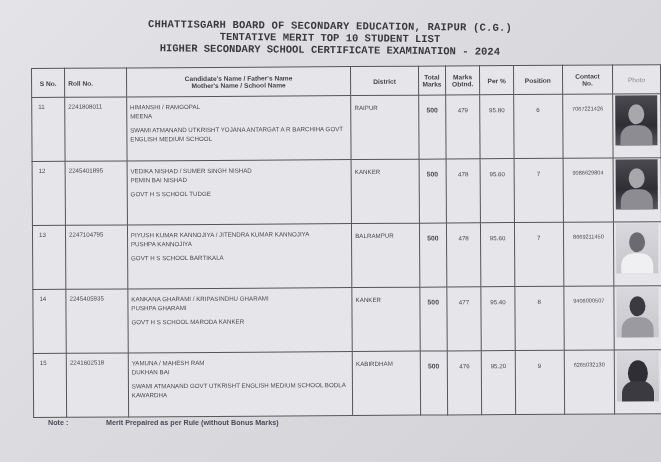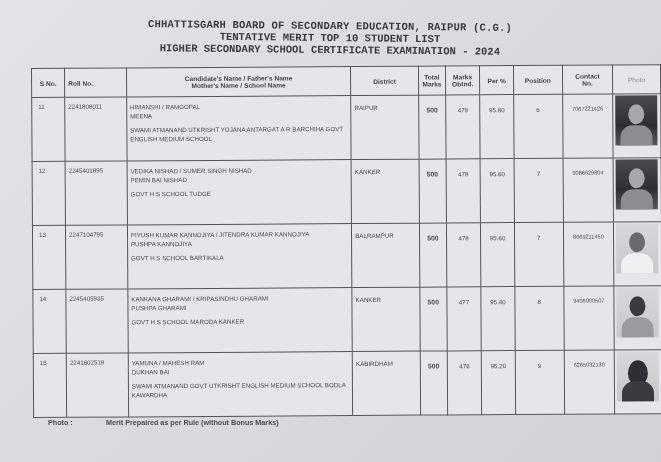--- a/index.html
+++ b/index.html
@@ -221,15 +221,15 @@
               <div class="face" style="background:#2e2e34;width:20px;left:11px;height:26px"></div>
               <div class="body" style="background:#3a3a40"></div>
             </div>
         </td>
       </tr>
     </tbody>
   </table>
 </div>
 
 <div class="note">
-  <span class="label">Photo :</span>
+  <span class="label">Note :</span>
   <span>Merit Prepaired as per Rule (without Bonus Marks)</span>
 </div>
 
 </body></html>

